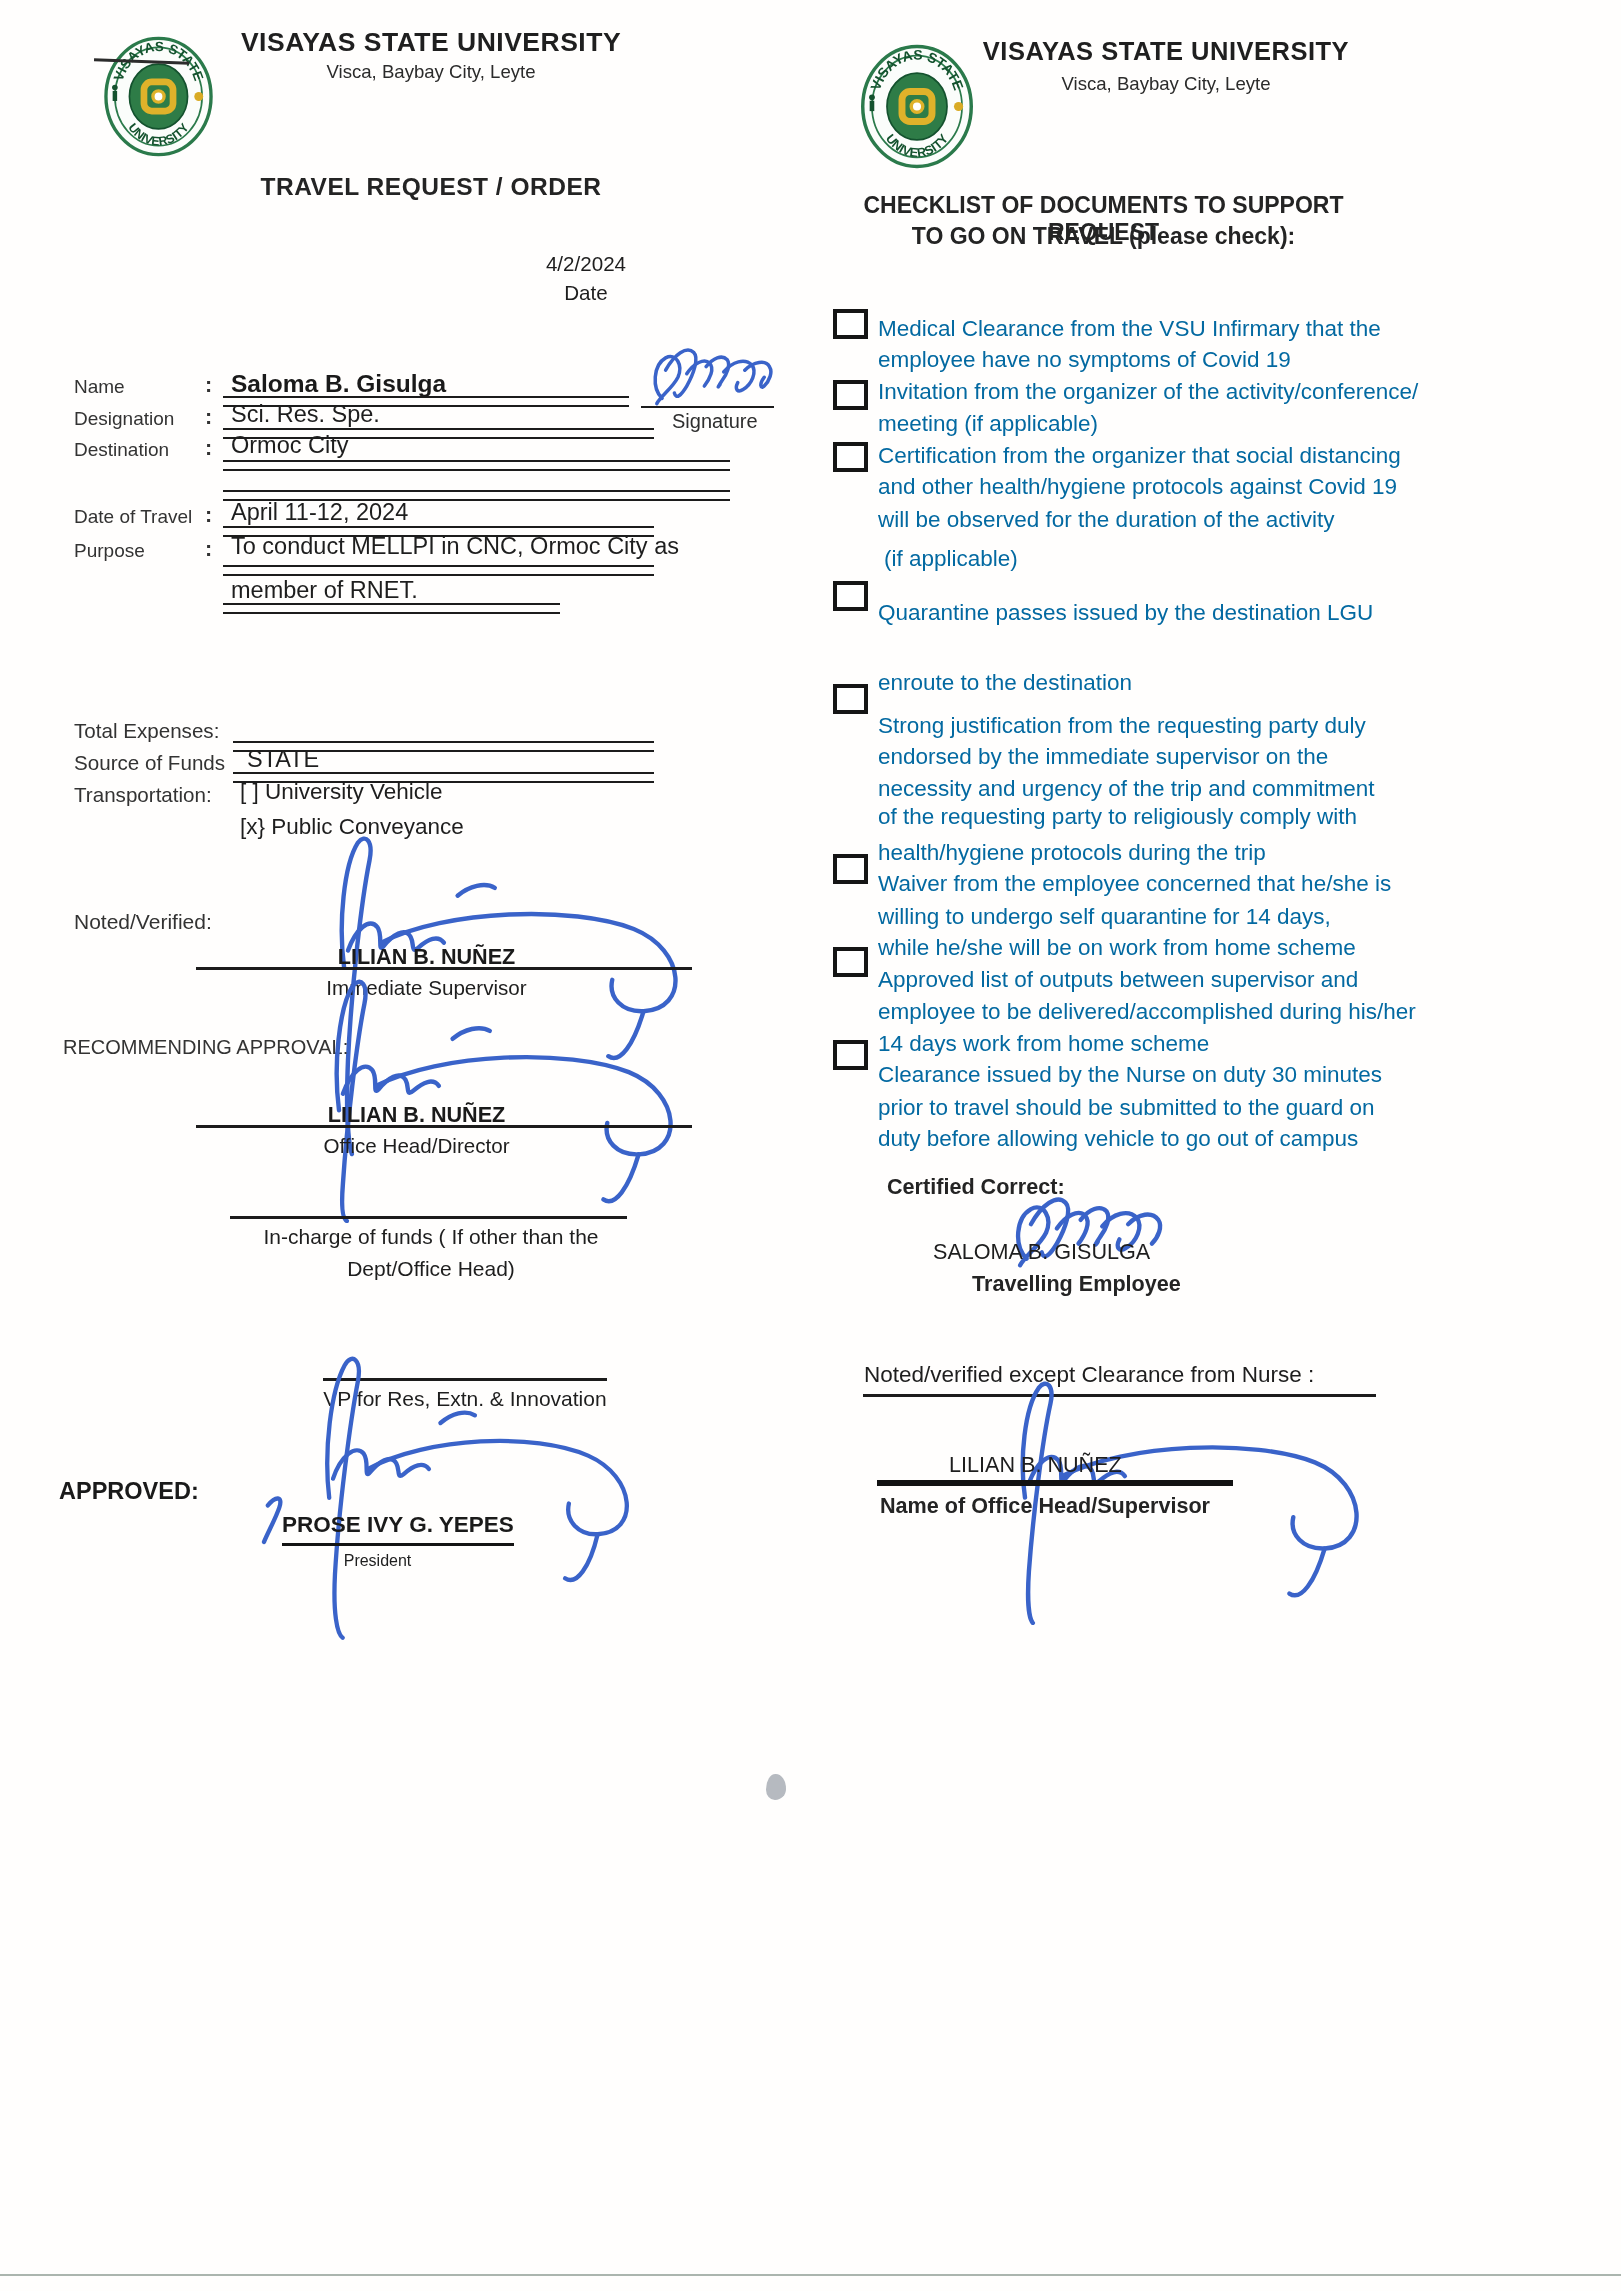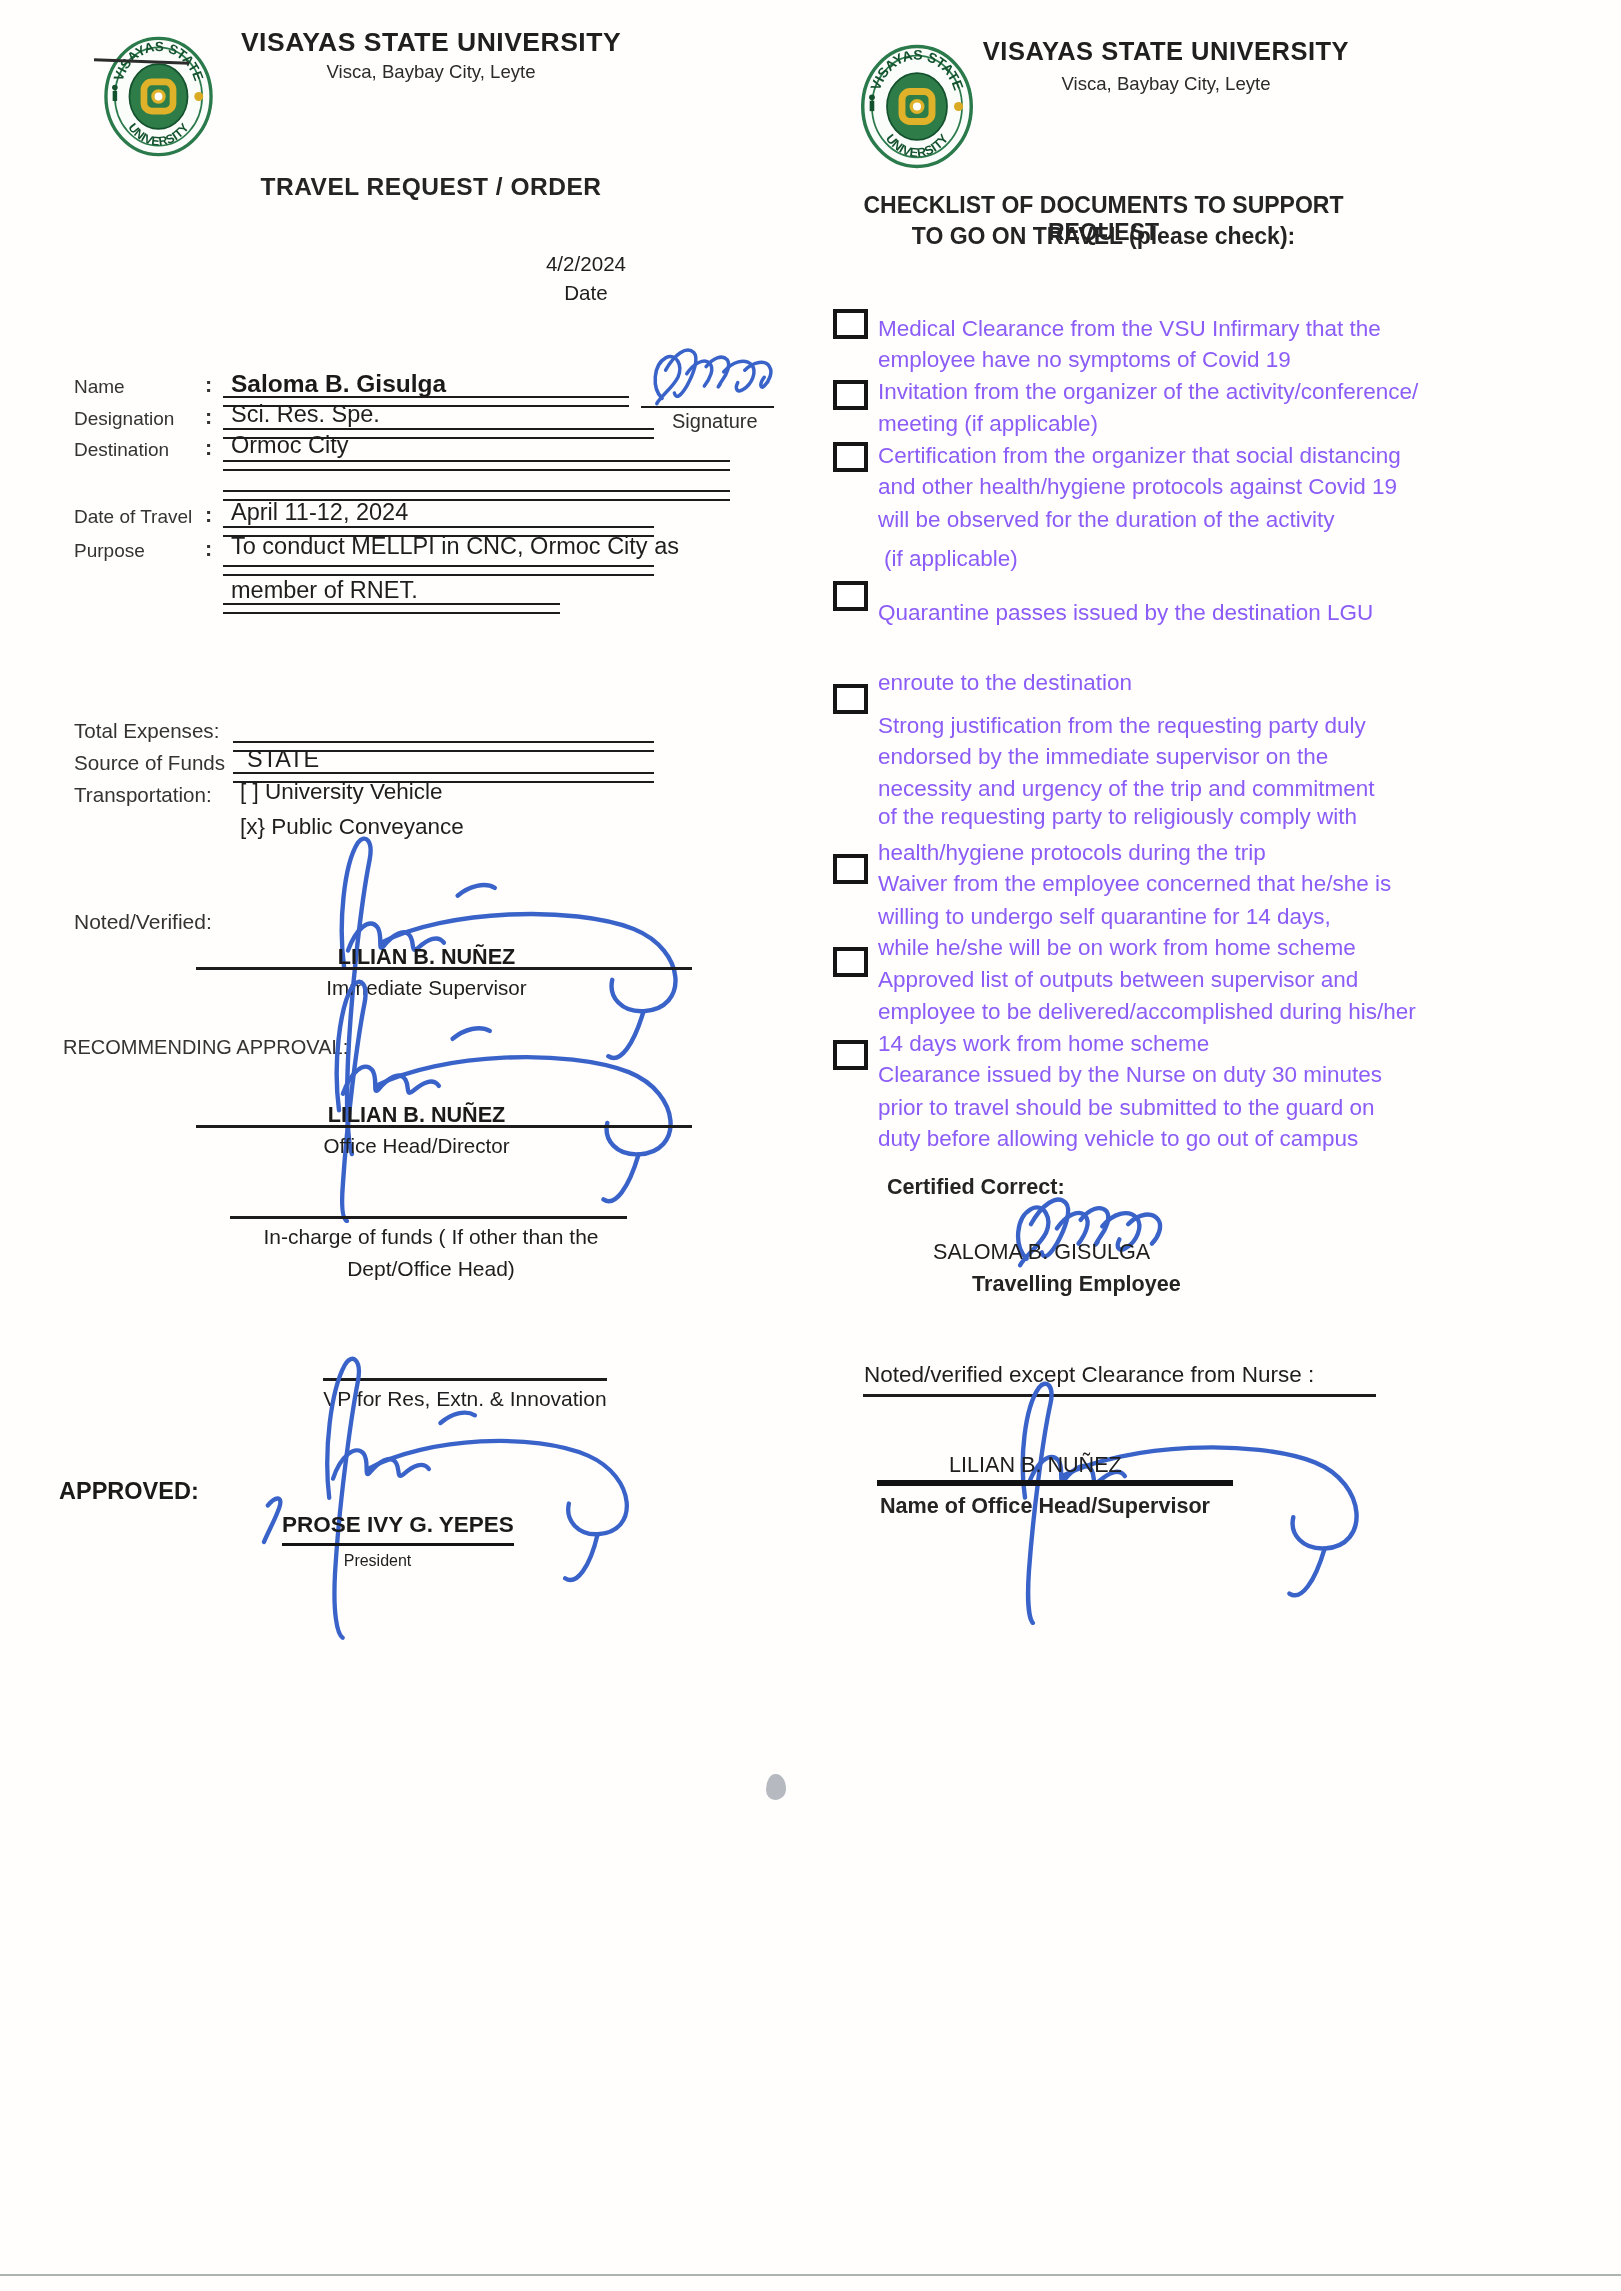--- a/index.html
+++ b/index.html
@@ -16,21 +16,21 @@
   .flabel{font-size:19px;color:#333;}
   .fcolon{font-size:21.6px;font-weight:bold;color:#333;}
   .fval{font-size:23.5px;color:#1e1e1e;text-align:center;}
   .fvalb{font-size:24.5px;font-weight:bold;color:#1a1a1a;}
   
   .dl{height:6.9px;border-top:2px solid #1c1c1c;border-bottom:2px solid #1c1c1c;}
   .sl{height:2.9px;background:#1c1c1c;}
   .slthick{height:5.9px;background:#121212;}
   
   .cb{width:27.4px;height:21.6px;border:4.9px solid #151515;background:#fff;}
-  .cl{font-size:22.5px;color:#8b5cf6;white-space:nowrap;}
+  .cl{font-size:22.5px;color:#0369a1;white-space:nowrap;}
   .small{font-size:20px;color:#2e2e2e;}
   .sig-svg{pointer-events:none;}
   .blob{width:19.6px;height:25.5px;background:#b6bac0;border-radius:48% 52% 55% 45%/60% 58% 42% 40%;}
   .seal-text{font-weight:bold;fill:#14522e;}
 </style>
 </head>
 <body>
 
 <div id="doc">
 

